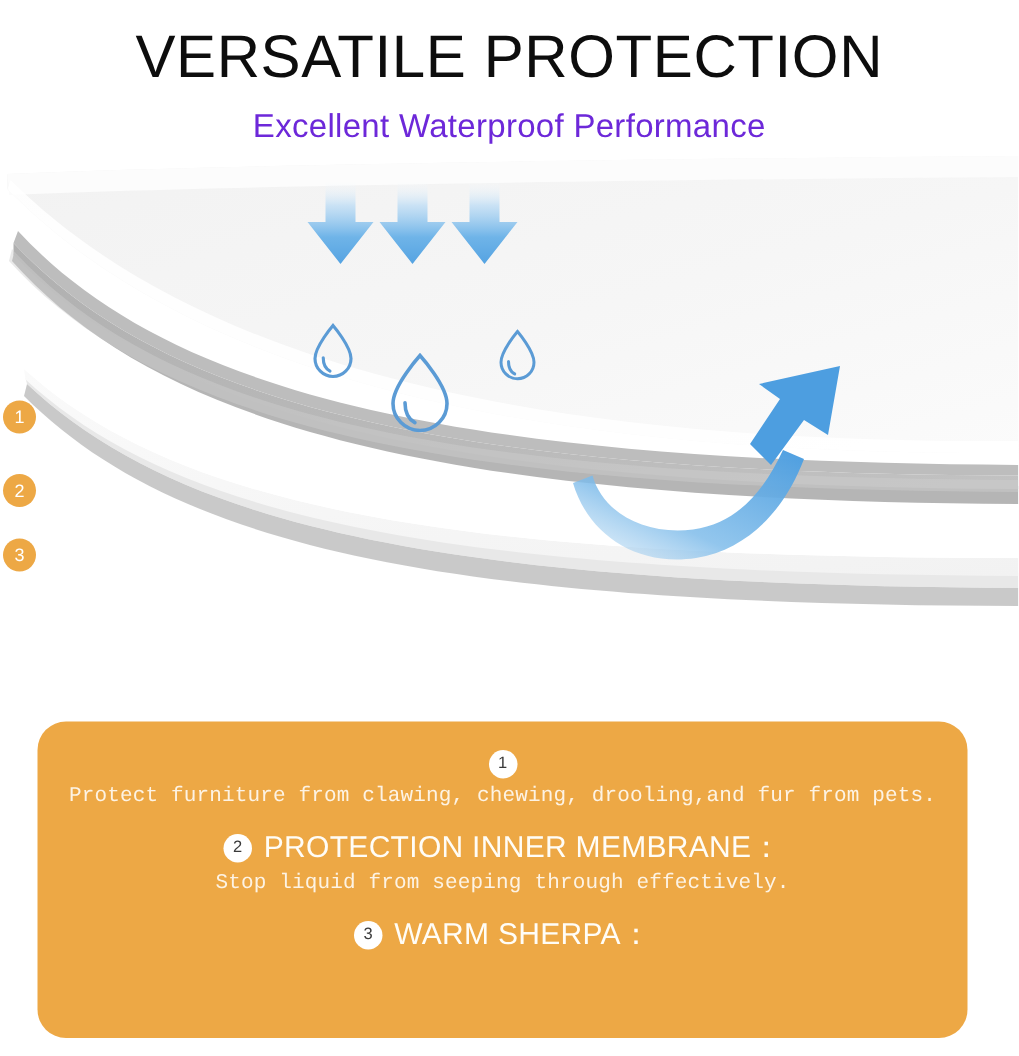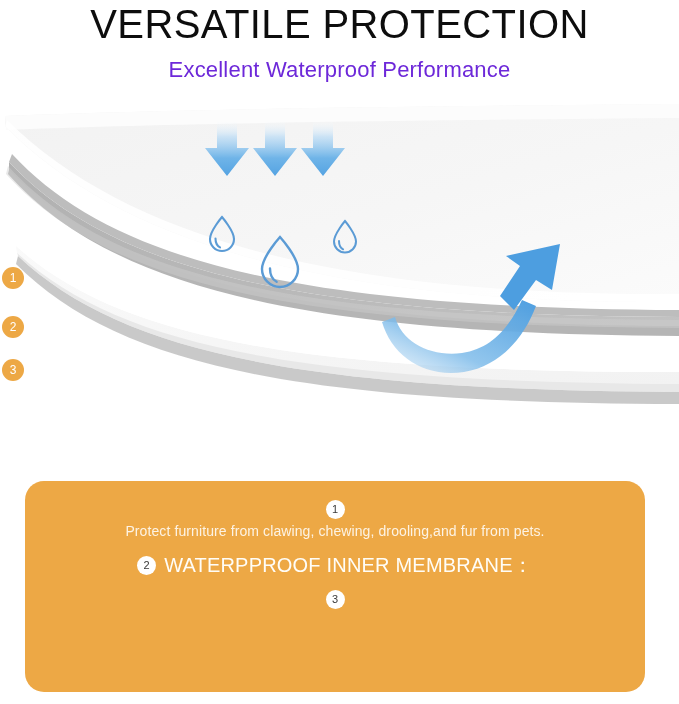--- a/index.html
+++ b/index.html
@@ -13,21 +13,21 @@
     position: relative;
     overflow: hidden;
     font-family: "Liberation Sans", sans-serif;
     -webkit-font-smoothing: antialiased;
   }
 
   
   #header {
     position: absolute;
     left: 0;
-    top: 0;
+    top: 14px;
     width: 679px;
     text-align: center;
   }
   #title {
     margin: 0;
     padding-top: 2px;
     font-size: 40px;
     line-height: 44px;
     font-weight: 400;
     letter-spacing: 0.4px;
@@ -117,21 +117,21 @@
     line-height: 24px;
     color: #fffdf7;
     letter-spacing: 0.2px;
     font-family: "Liberation Sans", sans-serif;
   }
   .feature-desc {
     font-size: 14px;
     line-height: 18px;
     color: #fdf3e4;
     letter-spacing: 0.1px;
-    font-family: Liberation Sans, sans-serif;
+    font-family: Liberation Mono, monospace;
   }
 </style>
 </head>
 <body>
 
 <div id="header">
   <h1 id="title">VERSATILE PROTECTION</h1>
   <p id="subtitle">Excellent Waterproof Performance</p>
 </div>
 
@@ -251,23 +251,25 @@
   <div class="feature-item">
     <div class="feature-heading">
       <span class="feature-num">1</span>
     </div>
     <div class="feature-desc">Protect furniture from clawing, chewing, drooling,and fur from pets.</div>
   </div>
 
   <div class="feature-item">
     <div class="feature-heading">
       <span class="feature-num">2</span>
-      <span class="feature-title">WATERPPROOF INNER MEMBRANE：</span>
+      <span class="feature-title">PROTECTION INNER MEMBRANE：</span>
     </div>
+    <div class="feature-desc">Stop liquid from seeping through effectively.</div>
   </div>
 
   <div class="feature-item">
     <div class="feature-heading">
       <span class="feature-num">3</span>
+      <span class="feature-title">WARM SHERPA：</span>
     </div>
   </div>
 
 </div>
 
 </body></html>

